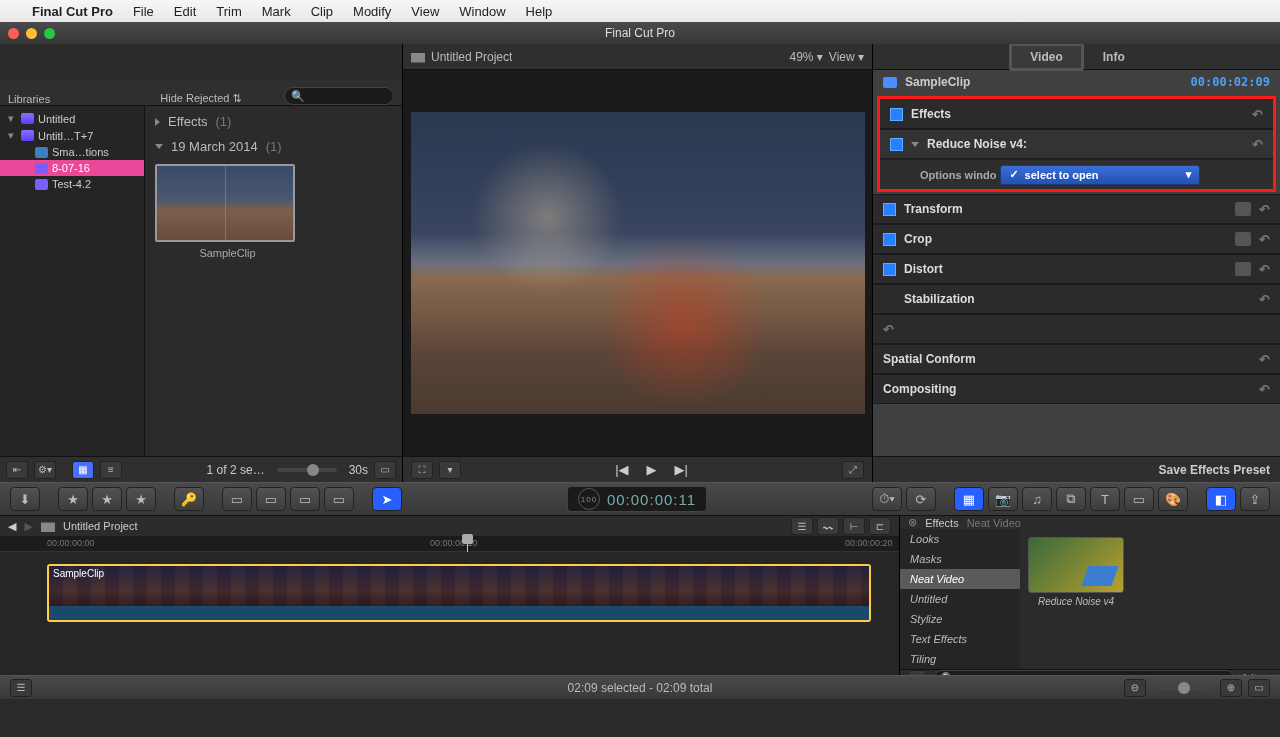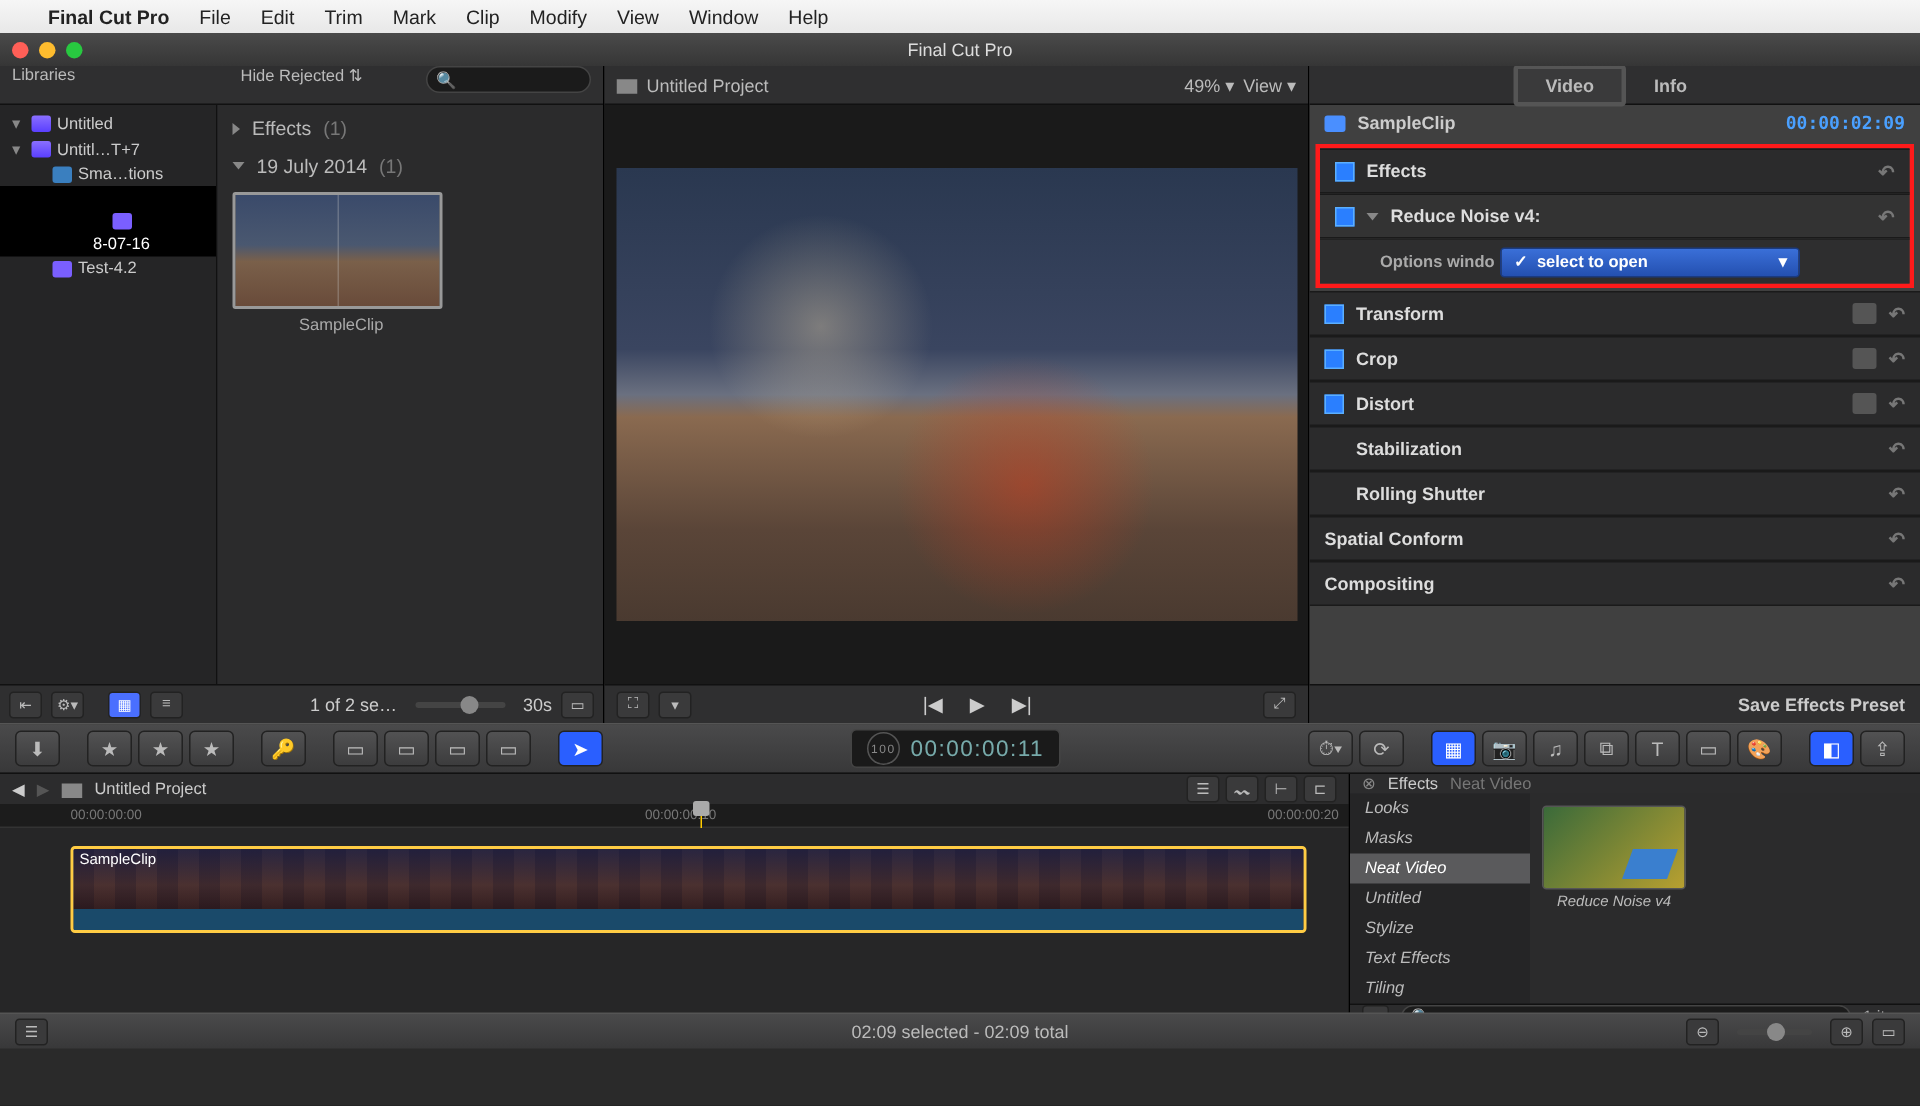--- a/index.html
+++ b/index.html
@@ -16,28 +16,28 @@
 .traffic { display:flex; gap:7px; padding-left:8px; }
 .traffic div { width:11px; height:11px; border-radius:50%; }
 .tr-r { background:#ff5f57; } .tr-y { background:#febc2e; } .tr-g { background:#28c840; }
 .titlebar .title { position:absolute; left:0; right:0; text-align:center; pointer-events:none; }
 
 
 .workspace { display:flex; height: 438px; background:#1e1e1e; }
 
 
 .library { width:403px; display:flex; flex-direction:column; background:#2b2b2c; border-right:1px solid #000; }
-.lib-head { height:26px; display:flex; align-items:flex-start; padding:0 8px; gap:8px; background:#2f2f30; border-bottom:1px solid #111; font-size:11px; color:#bbb; }
+.lib-head { height:26px; display:flex; align-items:flex-end; padding:0 8px; gap:8px; background:#2f2f30; border-bottom:1px solid #111; font-size:11px; color:#bbb;margin-top:36px; }
 .lib-head .title { flex:0 0 110px; }
 .lib-head .reject { flex:1; text-align:center; }
 .lib-head .search { width:110px; height:18px; background:#1b1b1b; border:1px solid #444; border-radius:9px; display:flex; align-items:center; padding:0 6px; }
 .lib-body { display:flex; flex:1; }
 .lib-tree { width:145px; background:#252526; border-right:1px solid #111; padding:4px 0; }
 .tree-item { display:flex; align-items:center; gap:4px; padding:2px 4px 2px 8px; color:#ccc; font-size:11px; }
-.tree-item.sel { background:#000000; color:#fff;flex-direction:column; }
+.tree-item.sel { background:#ec4899; color:#fff; }
 .tree-item .disc { width:9px; color:#888; }
 .sq { width:13px; height:11px; border-radius:2px; display:inline-block; }
 .sq-lib { background:linear-gradient(#8a6fff,#5a3fff); }
 .sq-fold { background:#3a7fbf; }
 .sq-evt { background:#7a5fff; }
 .lib-right { flex:1; background:#2b2b2c; padding:8px 10px; }
 .lib-section { display:flex; align-items:center; gap:8px; color:#bbb; font-size:13px; margin-bottom:10px; }
 .lib-section .count { color:#777; }
 .thumb-wrap { width:145px; }
 .thumb { width:140px; height:78px; background:linear-gradient(180deg,#3a4a6a 0%,#4a5870 45%,#7a604a 60%,#694b3a 100%); border:2px solid #999; border-radius:2px; position:relative; }
@@ -204,21 +204,21 @@
           </div>
         </div>
       <div class="lib-right">
         <div class="lib-section">
           <span class="tri tri-r"></span>
           <span>Effects</span>
           <span class="count">(1)</span>
         </div>
         <div class="lib-section">
           <span class="tri tri-d"></span>
-          <span>19 July 2014</span>
+          <span>19 March 2014</span>
           <span class="count">(1)</span>
         </div>
         <div class="thumb-wrap">
           <div class="thumb"></div>
           <div class="thumb-label">SampleClip</div>
         </div>
       </div>
     </div>
     <div class="lib-foot">
       <div class="foot-ico">⇤</div>
@@ -311,21 +311,20 @@
         <span class="bluebox"></span>
         <span class="name">Distort</span>
         <span class="eff-icon"></span>
         <span class="reset-arrow">↶</span>
       </div>
       <div class="insp-row">
         <span class="name" style="margin-left:21px">Stabilization</span>
         <span class="reset-arrow">↶</span>
       </div>
       <div class="insp-row">
-        <span class="name" style="margin-left:21px">Rolling Shutter</span>
         <span class="reset-arrow">↶</span>
       </div>
       <div class="insp-row">
         <span class="name">Spatial Conform</span>
         <span class="reset-arrow">↶</span>
       </div>
       <div class="insp-row">
         <span class="name">Compositing</span>
         <span class="reset-arrow">↶</span>
       </div>

